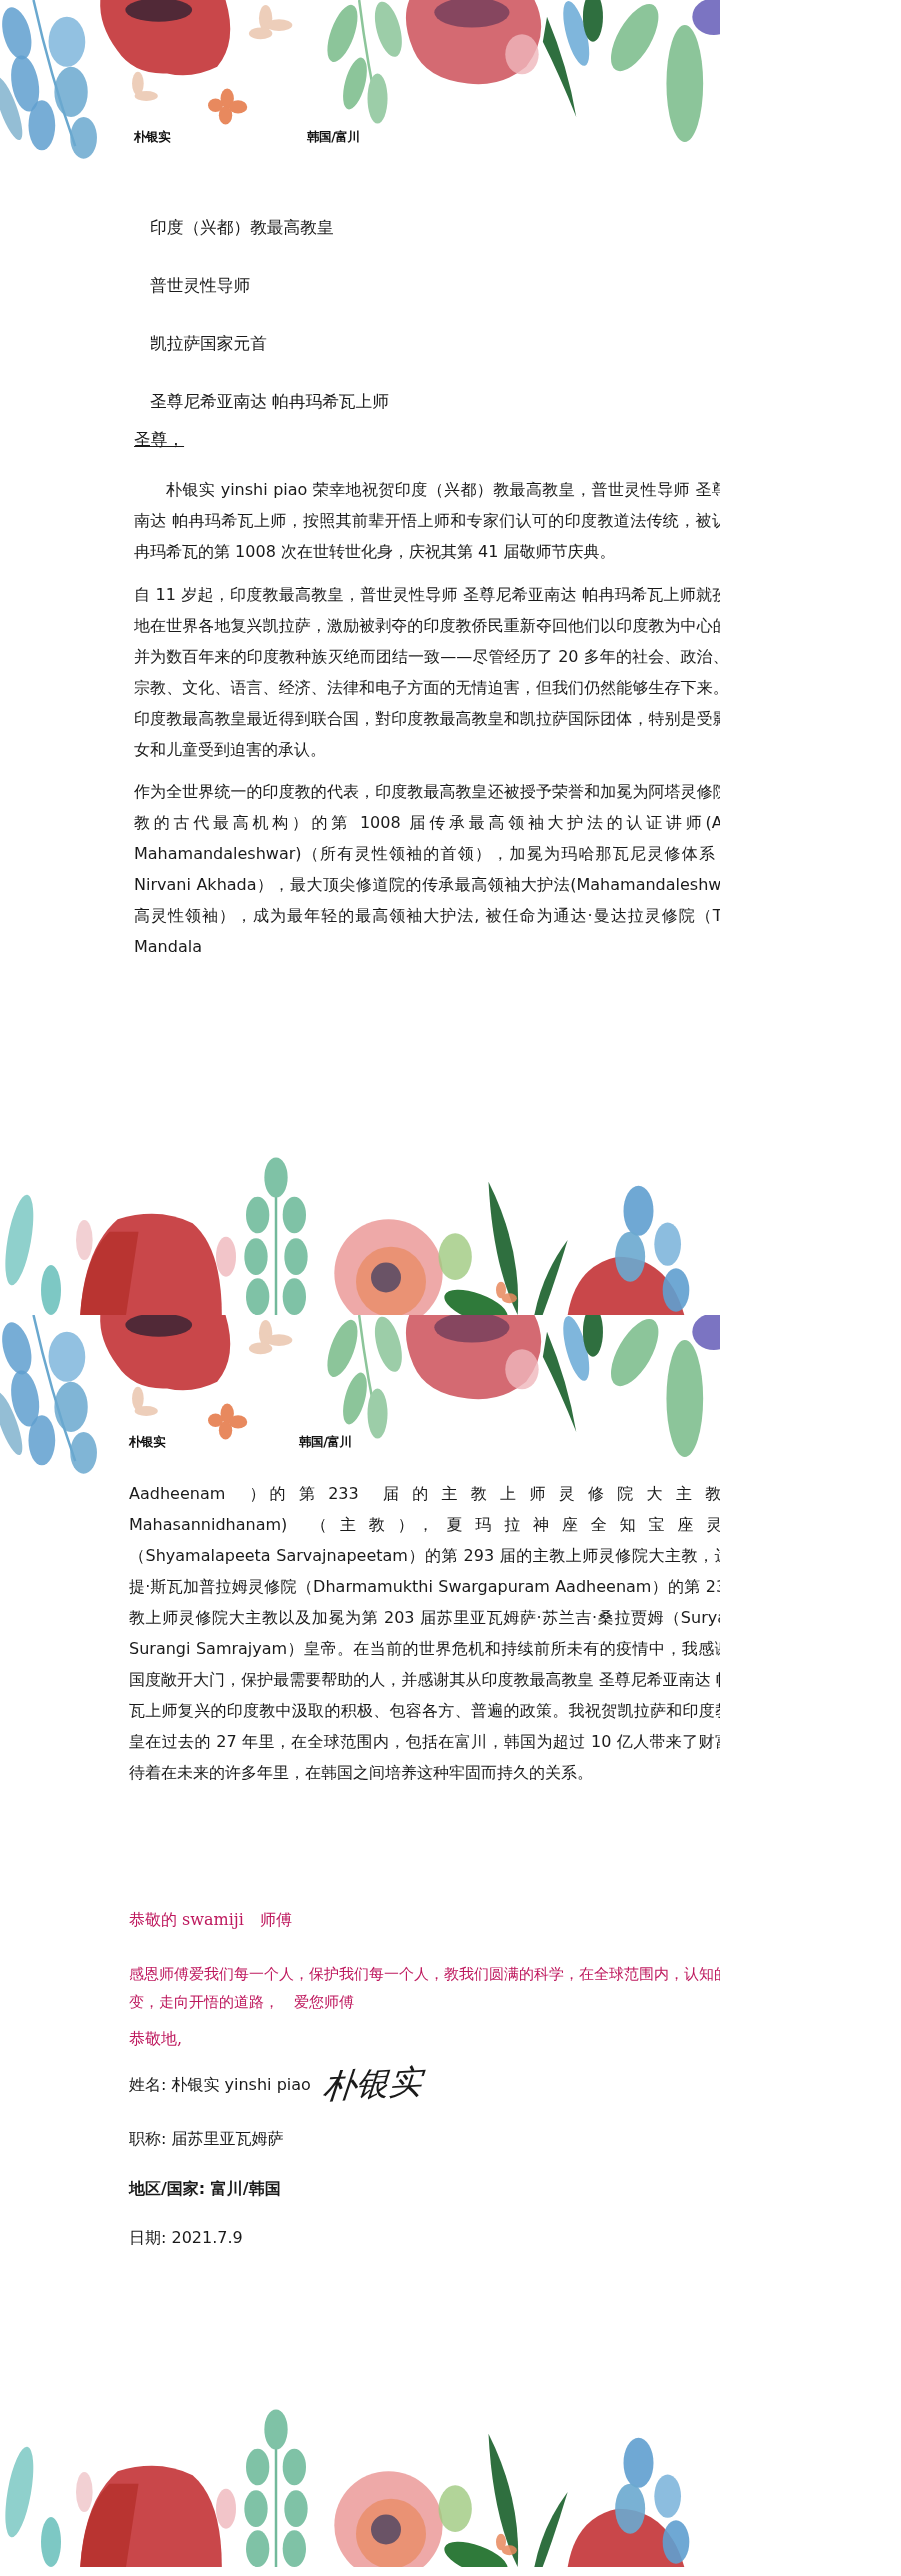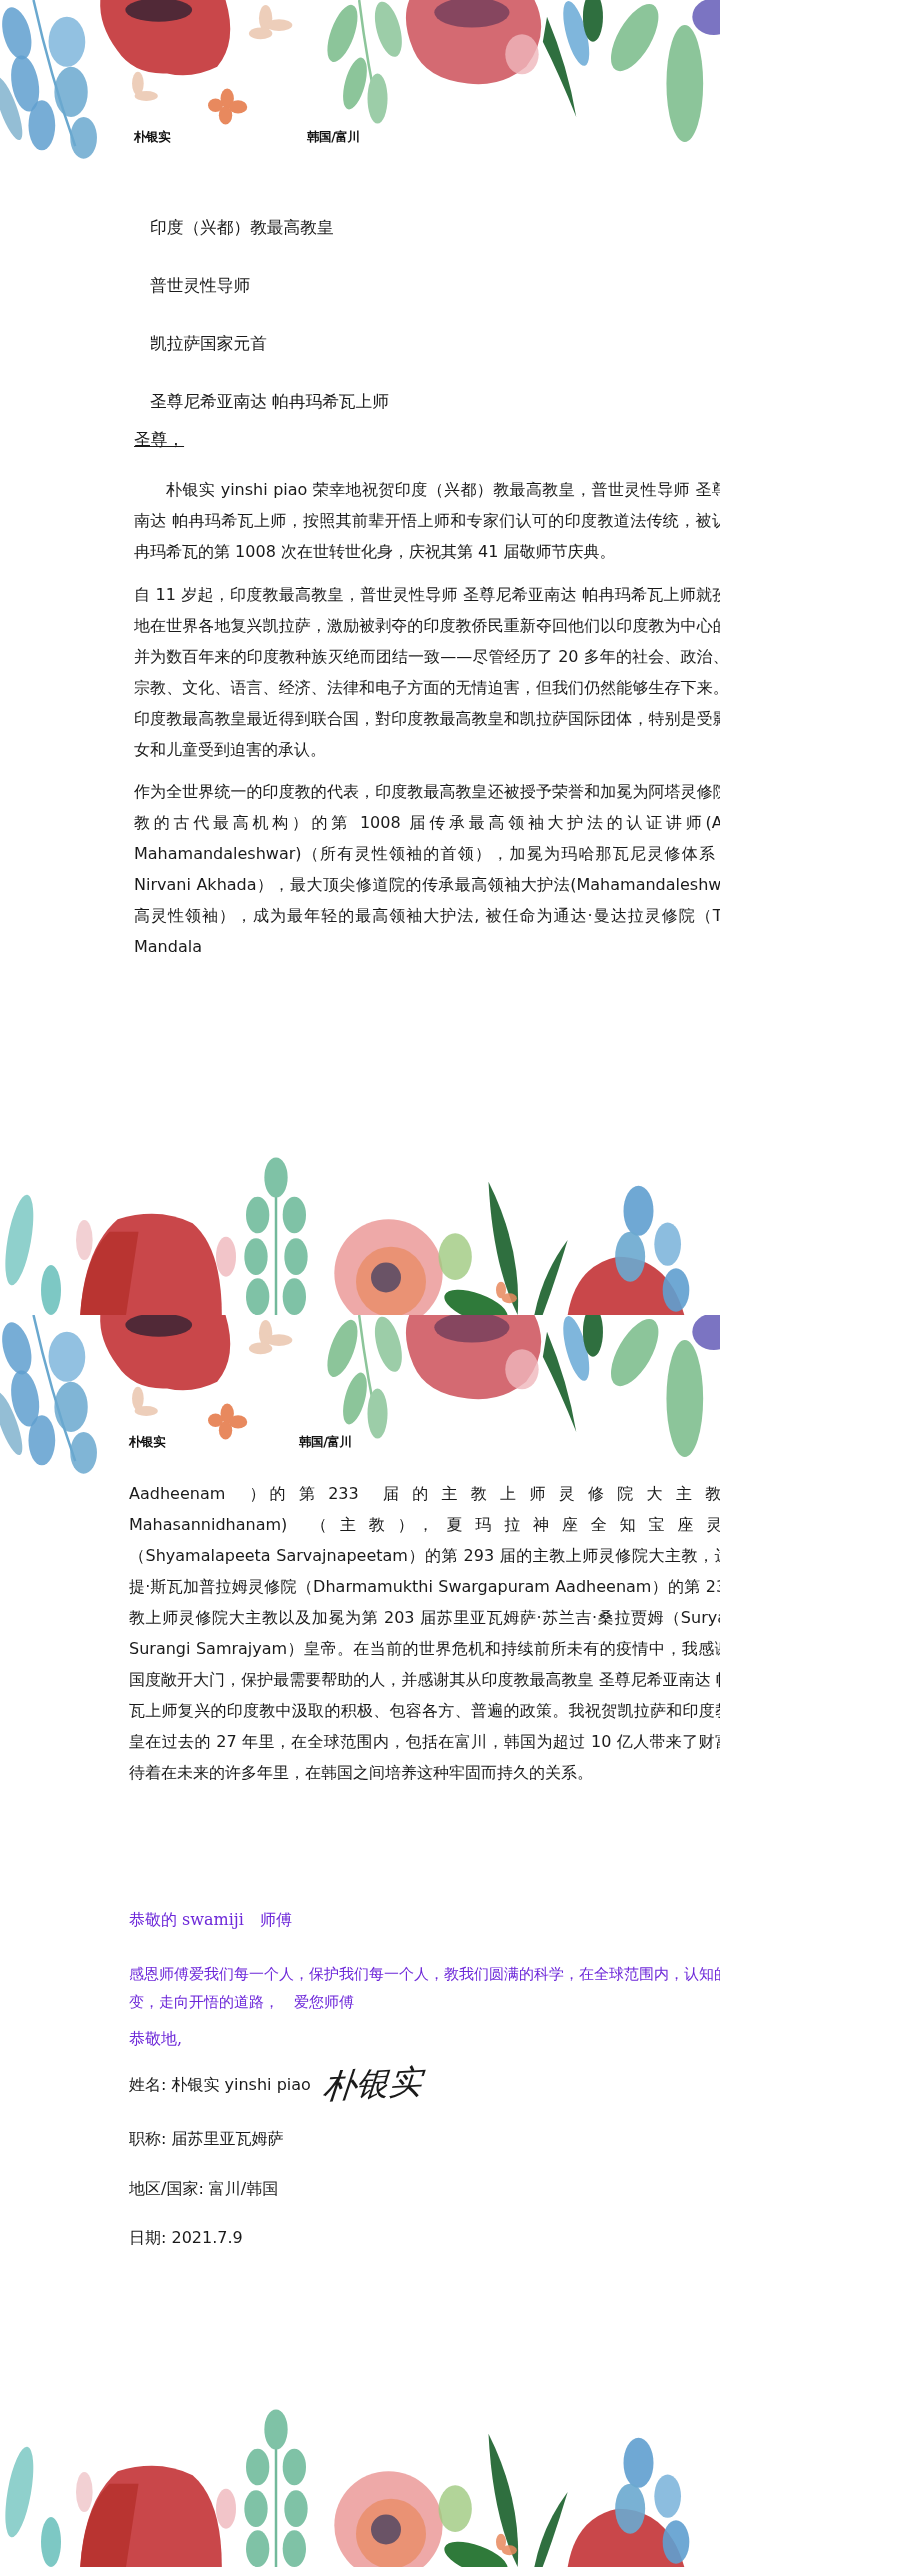--- a/index.html
+++ b/index.html
@@ -12,21 +12,21 @@
     .deco-top { top:0; height:167px; }
     .deco-bottom { height:175px; }
     .hdr { position:absolute; top:129px; font-weight:bold; font-size:12.5px; letter-spacing:-0.4px; color:#111; }
     .hdr-name { left:134px; }
     .hdr-loc { left:307px; }
     .content { position:absolute; left:134px; width:643px; }
     .addr-line { font-size:16.7px; line-height:42px; margin:16px; }
     .greet { font-size:16.7px; margin:0; }
     .para { font-size:16px; line-height:31px; margin:0 0 11.7px 0; text-align:justify; text-align-last:left; }
     .para.indent { text-indent:2em; }
-    .serif { font-family:"DejaVu Serif","Liberation Serif",serif; color:#6d28d9; }
+    .serif { font-family:"DejaVu Serif","Liberation Serif",serif; color:#be185d; }
     .closing { font-size:16px; margin:0; }
     .thanks { font-size:15px; line-height:28px; margin:0; }
     .field { font-size:16px; margin:0; }
     .sig { font-family:"DejaVu Serif","Liberation Serif",serif; font-size:33px; font-style:italic;
            display:inline-block; transform:rotate(-3deg) skewX(-8deg); margin-left:8.4px; vertical-align:-5px; }
     .pagenum { position:absolute; font-family:"Liberation Serif",serif; font-size:13.4px; color:#222; }
   </style>
 </head>
 <body>
 
@@ -193,21 +193,21 @@
   <p class="content thanks serif" style="top:645px; left:129px; width:635px;">感恩师傅爱我们每一个人，保护我们每一个人，教我们圆满的科学，在全球范围内，认知的改变，走向开悟的道路，　爱您师傅</p>
 
   <p class="content closing serif" style="top:714px; left:129px;">恭敬地,</p>
 
   <div class="content" style="top:747px; left:129px;">
     <span class="field">姓名: 朴银实 yinshi piao</span>
     <span class="sig">朴银实</span>
   </div>
 
   <p class="content field" style="top:814px; left:129px;">职称: 届苏里亚瓦姆萨</p>
-  <p class="content field" style="top:864px; left:129px;">地区/国家: 富川/韩国</p>
+  <p class="content field" style="top:864px; left:129px;font-weight:bold;">地区/国家: 富川/韩国</p>
   <p class="content field" style="top:913px; left:129px;">日期: 2021.7.9</p>
 
   <svg class="deco deco-bottom" style="top:1077px;" viewBox="0 0 1080 210">
       <use href="#deco-bottom-g"></use>
     </svg>
   <div class="pagenum" style="left:760px; top:1156px;">2</div>
 </div>
 
 
 </body></html>

